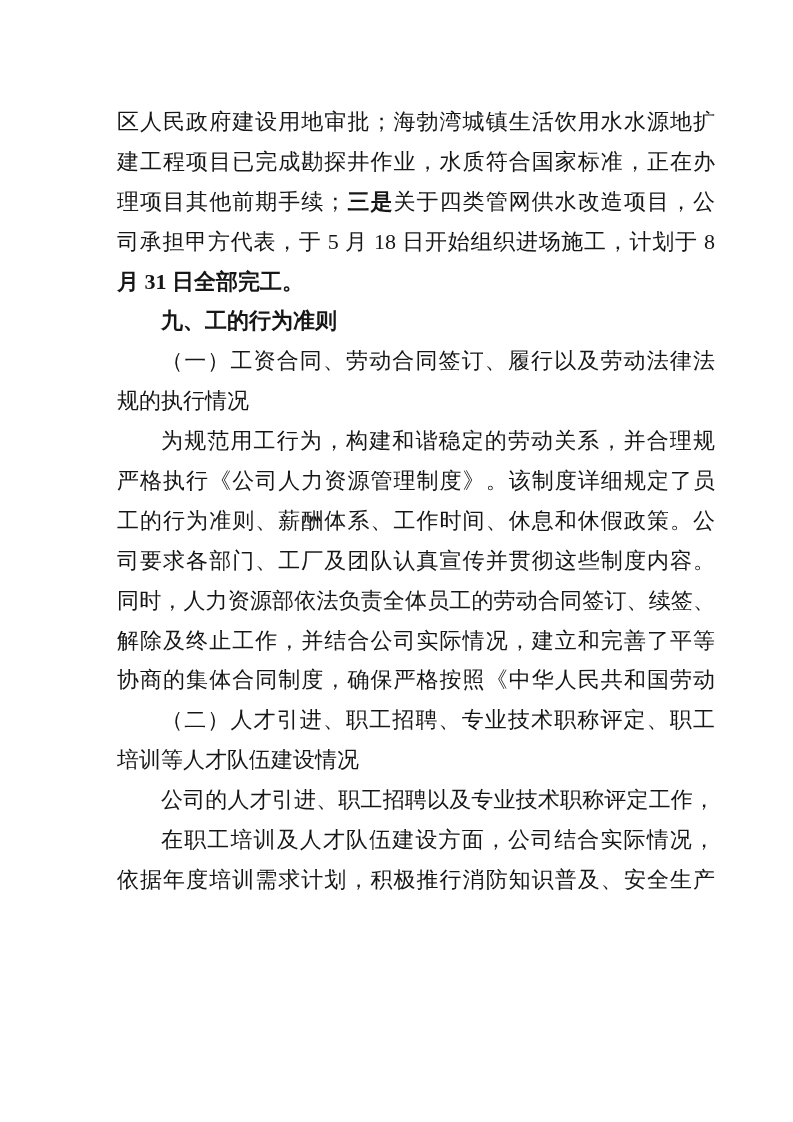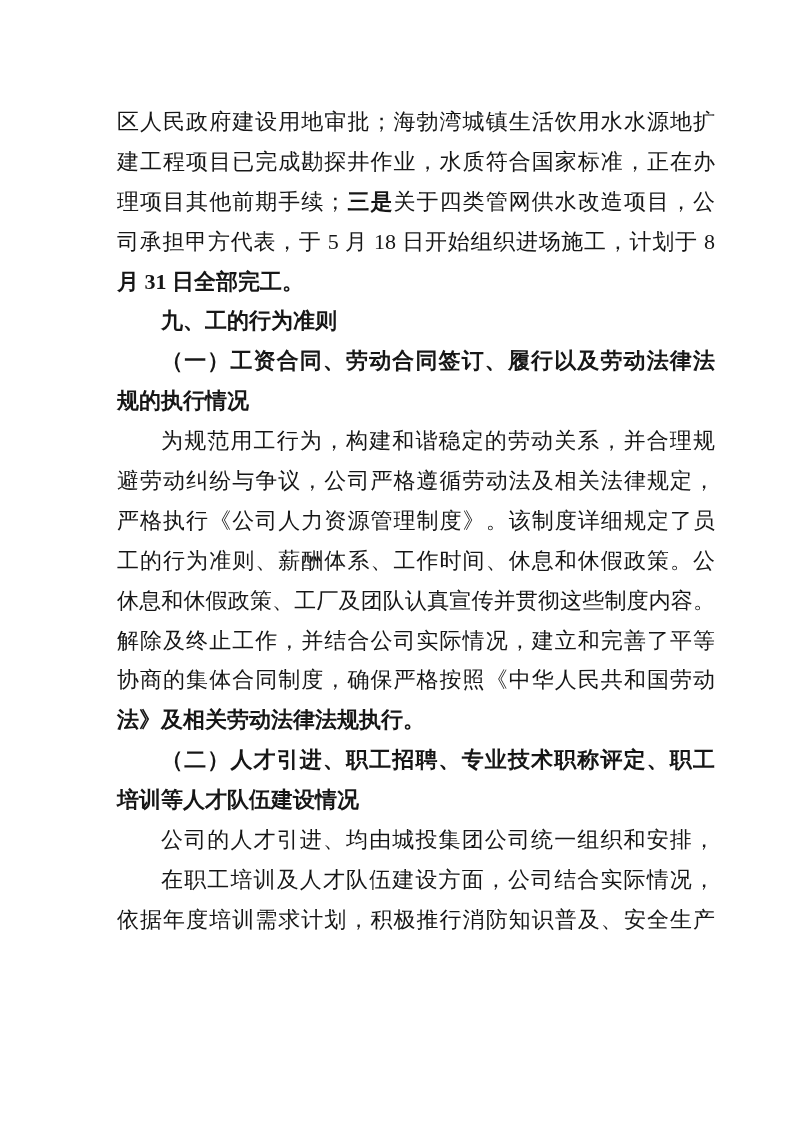--- a/index.html
+++ b/index.html
@@ -38,46 +38,45 @@
     font-weight: bold;
   }
   .indent {
     text-indent: 44px;
   }
   .style-heading1 {
     font-family: "Liberation Sans", "DejaVu Sans", sans-serif;
     font-weight: 700;
   }
   .style-heading2 {
-    font-weight: 700;
+    font-weight: 400;
   }
   .bold-run {
     font-weight: 700;
   }
 </style>
 </head>
 <body>
 
 <div class="page">
   <div class="content" id="doc-content" style="color: rgb(22, 22, 22);">
       <div class="line style-body align-justify"><span>区人民政府建设用地审批；海勃湾城镇生活饮用水水源地扩</span></div>
       <div class="line style-body align-justify"><span>建工程项目已完成勘探井作业，水质符合国家标准，正在办</span></div>
       <div class="line style-body align-justify"><span>理项目其他前期手续；</span><span class="bold-run">三是</span><span>关于四类管网供水改造项目，公</span></div>
       <div class="line style-body align-justify"><span>司承担甲方代表，于 5 月 18 日开始组织进场施工，计划于 8</span></div>
       <div class="line style-body align-left"><span>月 31 日全部完工。</span></div>
       <div class="line style-heading1 align-left indent"><span>九、工的行为准则</span></div>
       <div class="line style-heading2 align-justify indent"><span>（一）工资合同、劳动合同签订、履行以及劳动法律法</span></div>
       <div class="line style-heading2 align-left"><span>规的执行情况</span></div>
       <div class="line style-body align-justify indent"><span>为规范用工行为，构建和谐稳定的劳动关系，并合理规</span></div>
-      <div class="line style-body align-justify"><span>避劳动纠纷与争议，公司严格遵循劳动法及相关法律规定，</span></div>
       <div class="line style-body align-justify"><span>严格执行《公司人力资源管理制度》。该制度详细规定了员</span></div>
       <div class="line style-body align-justify"><span>工的行为准则、薪酬体系、工作时间、休息和休假政策。公</span></div>
-      <div class="line style-body align-justify"><span>休息和休假政策、工厂及团队认真宣传并贯彻这些制度内容。</span></div>
+      <div class="line style-body align-justify"><span>司要求各部门、工厂及团队认真宣传并贯彻这些制度内容。</span></div>
+      <div class="line style-body align-justify"><span>同时，人力资源部依法负责全体员工的劳动合同签订、续签、</span></div>
       <div class="line style-body align-justify"><span>解除及终止工作，并结合公司实际情况，建立和完善了平等</span></div>
       <div class="line style-body align-justify"><span>协商的集体合同制度，确保严格按照《中华人民共和国劳动</span></div>
-      <div class="line style-body align-left"><span>法》及相关劳动法律法规执行。</span></div>
       <div class="line style-heading2 align-justify indent"><span>（二）人才引进、职工招聘、专业技术职称评定、职工</span></div>
       <div class="line style-heading2 align-left"><span>培训等人才队伍建设情况</span></div>
-      <div class="line style-body align-justify indent"><span>公司的人才引进、均由城投集团公司统一组织和安排，</span></div>
+      <div class="line style-body align-justify indent"><span>公司的人才引进、职工招聘以及专业技术职称评定工作，</span></div>
       <div class="line style-body align-justify indent"><span>在职工培训及人才队伍建设方面，公司结合实际情况，</span></div>
       <div class="line style-body align-justify"><span>依据年度培训需求计划，积极推行消防知识普及、安全生产</span></div>
     </div>
 </div>
 
 </body></html>

